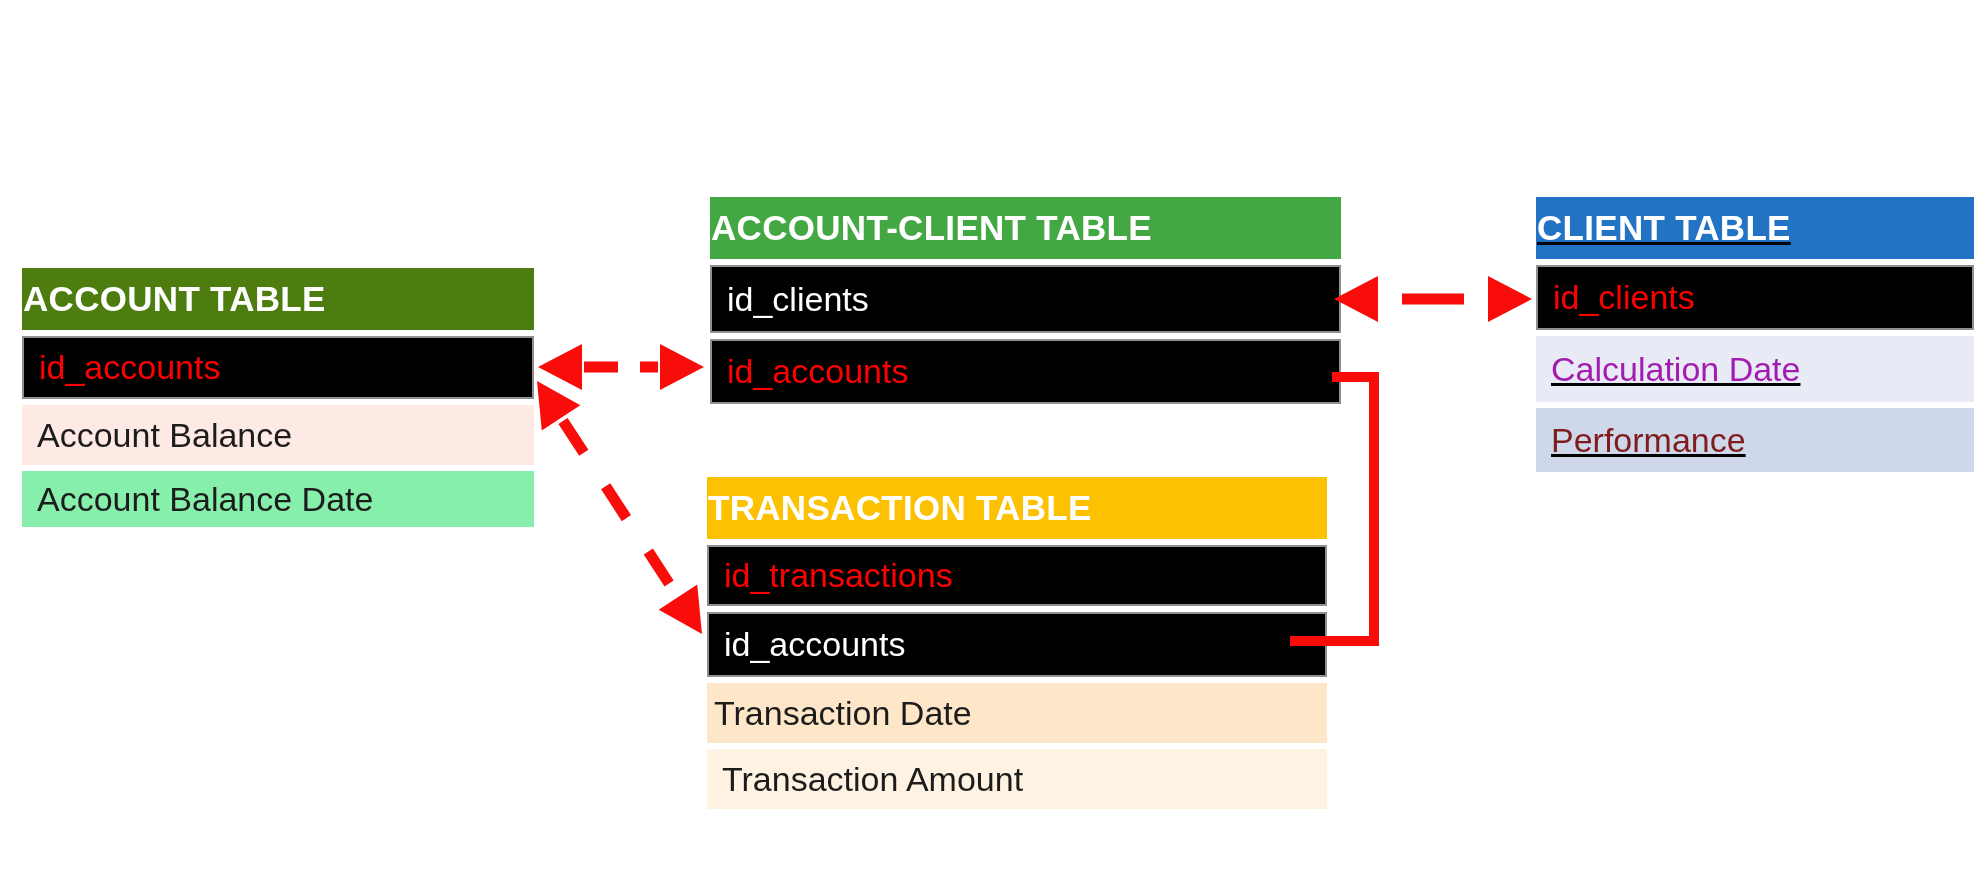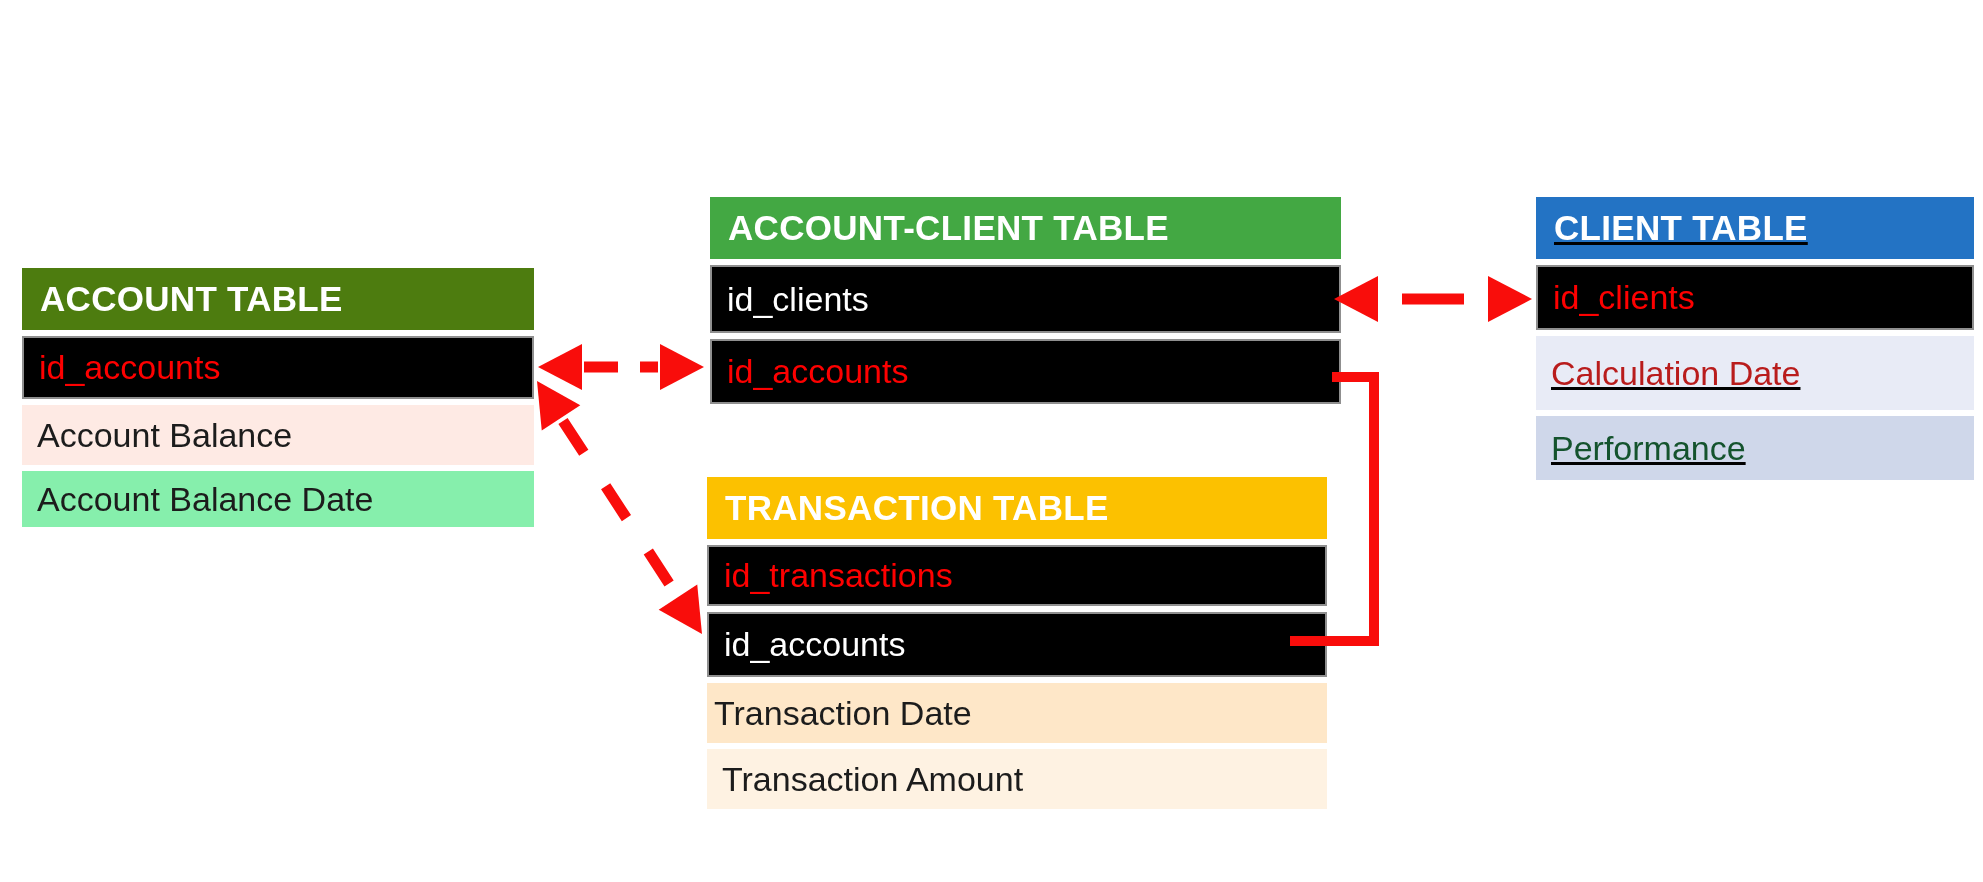--- a/index.html
+++ b/index.html
@@ -2,21 +2,21 @@
 <html><head>
 <meta charset="utf-8">
 <style>
   html,body{margin:0;padding:0;background:#ffffff;}
   .canvas{
     position:relative;width:1983px;height:882px;background:#ffffff;
     font-family:"Liberation Sans",sans-serif;overflow:hidden;
   }
   .tbl{position:absolute;}
   .hdr{
-    display:flex;align-items:center;padding-left:18px;box-sizing:border-box;
+    display:flex;align-items:center;padding-left:1px;box-sizing:border-box;
     color:#ffffff;font-weight:700;font-size:35px;letter-spacing:.3px;
     margin-bottom:6px;
   }
   .row{
     display:flex;align-items:center;padding-left:15px;box-sizing:border-box;
     font-size:34px;margin-bottom:6px;
   }
   .row.key{border:2px solid #8f8f8f;}
   .overlay{position:absolute;left:0;top:0;z-index:5;pointer-events:none;}
 </style>
@@ -42,22 +42,22 @@
     <div class="hdr" style="height: 62px; background: rgb(252, 193, 0); text-align: right;">TRANSACTION TABLE</div>
     <div class="row key" style="height: 61px; background: rgb(0, 0, 0); color: rgb(254, 0, 0);">id_transactions</div>
     <div class="row key" style="height: 65px; background: rgb(0, 0, 0); color: rgb(255, 255, 255);">id_accounts</div>
     <div class="row" style="height: 60px; background: rgb(254, 231, 200); color: rgb(28, 28, 28); padding-left: 7px;">Transaction Date</div>
     <div class="row" style="height: 60px; background: rgb(254, 242, 226); color: rgb(28, 28, 28);">Transaction Amount</div>
   </div>
 
   <div class="tbl" style="left:1536px;top:197px;width:438px;text-decoration:underline;">
     <div class="hdr" style="height: 62px; background: rgb(35, 115, 196);">CLIENT TABLE</div>
     <div class="row key" style="height: 65px; background: rgb(0, 0, 0); color: rgb(254, 0, 0);">id_clients</div>
-    <div class="row" style="height: 74px; background: rgb(232, 235, 246); color: #b91c1c;">Calculation Date</div>
-    <div class="row" style="height: 64px; background: rgb(207, 215, 234); color: #14532d;">Performance</div>
+    <div class="row" style="height: 66px; background: rgb(232, 235, 246); color: #a21caf;">Calculation Date</div>
+    <div class="row" style="height: 64px; background: rgb(207, 215, 234); color: #7f1d1d;">Performance</div>
   </div>
 
   <svg class="overlay" width="1983" height="882" viewBox="0 0 1983 882">
 
      ACCOUNT-CLIENT.id_accounts (dashed, double arrow) --&gt;
     <g stroke="#F90D0B" fill="#F90D0B">
       <line x1="584" y1="367" x2="658" y2="367" stroke-width="11" stroke-dasharray="34 22" fill="none"></line>
       <polygon points="0,0 -44,-23 -44,23" transform="translate(538,367) rotate(180)" stroke="none"></polygon>
       <polygon points="0,0 -44,-23 -44,23" transform="translate(704,367)" stroke="none"></polygon>
     </g>

